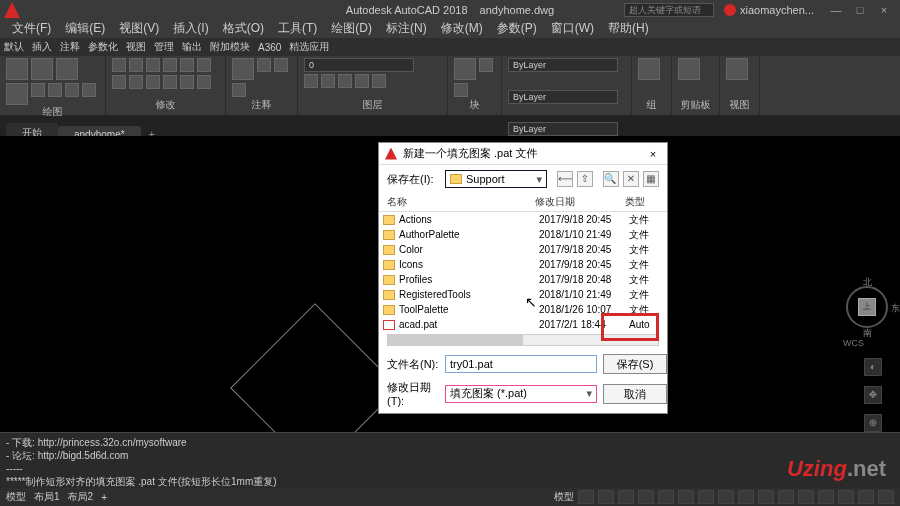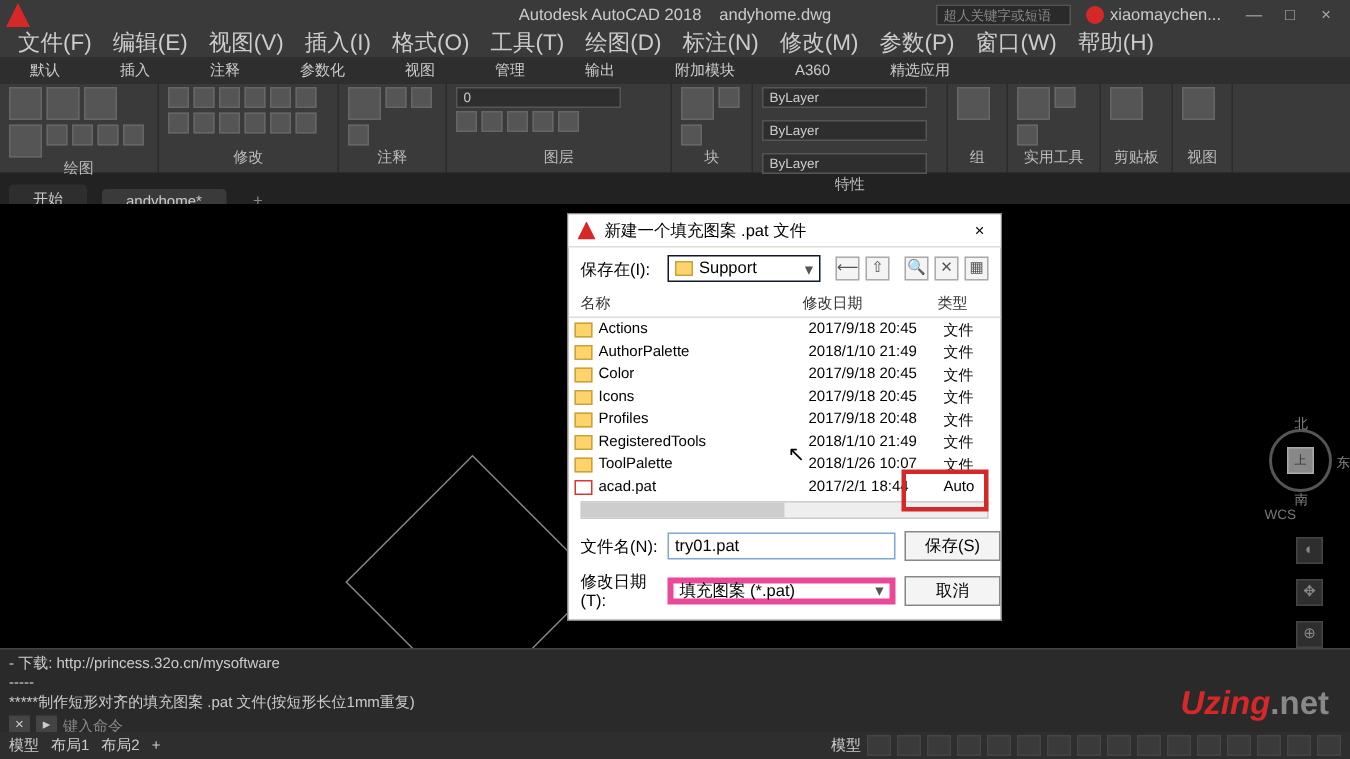--- a/index.html
+++ b/index.html
@@ -6,32 +6,32 @@
 body{width:900px;height:506px;background:#000;overflow:hidden;position:relative;font-size:11px}
 .title-bar{height:20px;background:#3a3a3a;display:flex;align-items:center;color:#ccc;padding:0 4px;position:relative}
 .title-bar .logo{width:16px;height:16px;background:#d62828;margin-right:8px;position:relative;clip-path:polygon(50% 0,100% 100%,0 100%)}
 .title-bar .center{position:absolute;left:50%;transform:translateX(-50%);display:flex;gap:12px}
 .title-bar .right{margin-left:auto;display:flex;align-items:center;gap:10px}
 .search-stub{width:90px;height:14px;background:#2a2a2a;border:1px solid #555;color:#888;padding:0 4px;font-size:9px;line-height:12px}
 .user{display:flex;align-items:center;gap:4px}
 .user-icon{width:12px;height:12px;border-radius:50%;background:#d62828}
 .win-btns{display:flex;gap:0}
 .win-btn{width:24px;height:16px;display:flex;align-items:center;justify-content:center;cursor:pointer;color:#aaa}
-.menu-bar{height:18px;background:#3a3a3a;display:flex;align-items:flex-end;padding:0 6px;gap:2px;color:#ccc;font-size:15px}
+.menu-bar{height:18px;background:#3a3a3a;display:flex;align-items:flex-start;padding:0 6px;gap:2px;color:#ccc;font-size:12px}
 .menu-bar span{padding:0 6px;cursor:pointer}
 .tab-row{height:18px;background:#2e2e2e;display:flex;align-items:center;color:#ccc;font-size:10px}
-.tab-row .sub{padding:0 20px}
+.tab-row .sub{padding:0 4px}
 .ribbon{height:60px;background:#3a3a3a;border-bottom:1px solid #222;display:flex;gap:0}
 .panel{border-right:1px solid #2a2a2a;padding:2px 6px;display:flex;flex-direction:column;justify-content:space-between}
 .panel-icons{display:flex;flex-wrap:wrap;gap:3px;align-content:flex-start}
 .pic{width:14px;height:14px;background:#555;border:1px solid #666}
 .pic.big{width:22px;height:22px}
 .panel-label{color:#bbb;font-size:10px;text-align:center;padding-bottom:1px}
 .layer-combo{width:110px;height:14px;background:#2e2e2e;border:1px solid #555;color:#ccc;font-size:9px;padding:0 4px;line-height:12px}
-.doc-tabs{height:27px;background:#222;display:flex;align-items:flex-end;padding-left:6px;gap:10px}
+.doc-tabs{height:27px;background:#222;display:flex;align-items:flex-end;padding-left:6px;gap:0}
 .doc-tab{padding:3px 16px;background:#2e2e2e;color:#ccc;font-size:10px;border-top-left-radius:3px;border-top-right-radius:3px;cursor:pointer}
 .doc-tab.active{background:#3a3a3a}
 .add-tab{color:#888;padding:3px 8px;cursor:pointer}
 .canvas{position:absolute;top:136px;left:0;right:0;bottom:56px;background:#000}
 .diamond{position:absolute;left:255px;top:192px;width:120px;height:120px;border:1px solid #888;transform:rotate(45deg)}
 .compass{position:absolute;right:12px;top:150px;width:42px;height:42px}
 .compass .ring{width:42px;height:42px;border:2px solid #555;border-radius:50%;position:absolute}
 .compass .cube{width:18px;height:18px;background:#888;position:absolute;left:12px;top:12px;border:1px solid #aaa;color:#333;font-size:8px;text-align:center;line-height:16px}
 .compass .lbl{position:absolute;color:#888;font-size:9px}
 .nav-tools{position:absolute;right:18px;top:222px;display:flex;flex-direction:column;gap:10px;align-items:center}
@@ -63,21 +63,21 @@
 .frow{display:flex;align-items:center;height:15px;font-size:10px}
 .frow .fic{width:12px;height:10px;background:#ffd36b;border:1px solid #caa13c;margin-right:4px}
 .frow.file .fic{background:#fff;border:1px solid #d33;position:relative}
 .frow .fn{flex:1;white-space:nowrap;overflow:hidden}
 .frow .fd{width:90px}
 .frow .ft{width:34px}
 .hscroll{height:12px;margin:2px 8px;background:#eee;border:1px solid #ccc;position:relative}
 .hscroll .thumb{position:absolute;left:0;top:0;bottom:0;width:50%;background:#cdcdcd}
 .dlg-bottom{padding:6px 8px;display:grid;grid-template-columns:52px 1fr 64px;gap:6px;align-items:center}
 .txt-in{height:18px;border:1px solid #7aa7d8;padding:0 4px;font-size:11px}
-.combo{height:18px;border:4px solid #ec4899;padding:0 4px;font-size:11px;display:flex;align-items:center}
+.combo{height:18px;border:1px solid #ec4899;padding:0 4px;font-size:11px;display:flex;align-items:center}
 .combo .dd{margin-left:auto;color:#555}
 .btn{height:20px;border:1px solid #888;background:#f4f4f4;cursor:pointer;text-align:center;line-height:18px;font-size:11px}
 .save-hl{position:absolute;left:601px;top:313px;width:58px;height:28px;border:3px solid #d62828;pointer-events:none}
 .cursor-ptr{position:absolute;left:525px;top:294px;width:12px;height:16px;color:#000;font-size:14px;pointer-events:none}
 </style>
 </head>
 <body>
 
 <div class="title-bar">
   <div class="logo"></div>
@@ -182,40 +182,32 @@
   </div>
   <div class="panel" style="width:54px">
     <div class="panel-icons">
         <div class="pic big"></div>
         <div class="pic"></div>
         <div class="pic"></div>
       </div>
     <div class="panel-label">块</div>
   </div>
   <div class="panel" style="width:130px">
-    <div class="panel-icons" style="flex-direction:column;gap:8px">
+    <div class="panel-icons" style="flex-direction:column;gap:18px">
       <div class="layer-combo">ByLayer</div>
       <div class="layer-combo">ByLayer</div>
       <div class="layer-combo">ByLayer</div>
     </div>
     <div class="panel-label">特性</div>
   </div>
   <div class="panel" style="width:40px">
     <div class="panel-icons">
         <div class="pic big"></div>
       </div>
     <div class="panel-label">组</div>
-  </div>
-  <div class="panel" style="width:62px">
-    <div class="panel-icons">
-        <div class="pic big"></div>
-        <div class="pic"></div>
-        <div class="pic"></div>
-      </div>
-    <div class="panel-label">实用工具</div>
   </div>
   <div class="panel" style="width:48px">
     <div class="panel-icons">
         <div class="pic big"></div>
       </div>
     <div class="panel-label">剪贴板</div>
   </div>
   <div class="panel" style="width:40px">
     <div class="panel-icons">
         <div class="pic big"></div>
@@ -244,20 +236,21 @@
     <div class="nt">◐</div>
     <div class="nt">✥</div>
     <div class="nt">⊕</div>
     <div class="nt">⟳</div>
     <div class="nt">▭</div>
   </div>
 </div>
 
 <div class="cmd">
   <div>- 下载: http://princess.32o.cn/mysoftware</div>
+  <div>- 论坛: http://bigd.5d6d.com</div>
   <div>-----</div>
   <div>*****制作短形对齐的填充图案 .pat 文件(按短形长位1mm重复)</div>
   <div class="cmd-input">
     <div class="chev">×</div>
     <div class="chev">▸</div>
     <span style="color:#888">键入命令</span>
   </div>
 </div>
 
 <div class="status">

